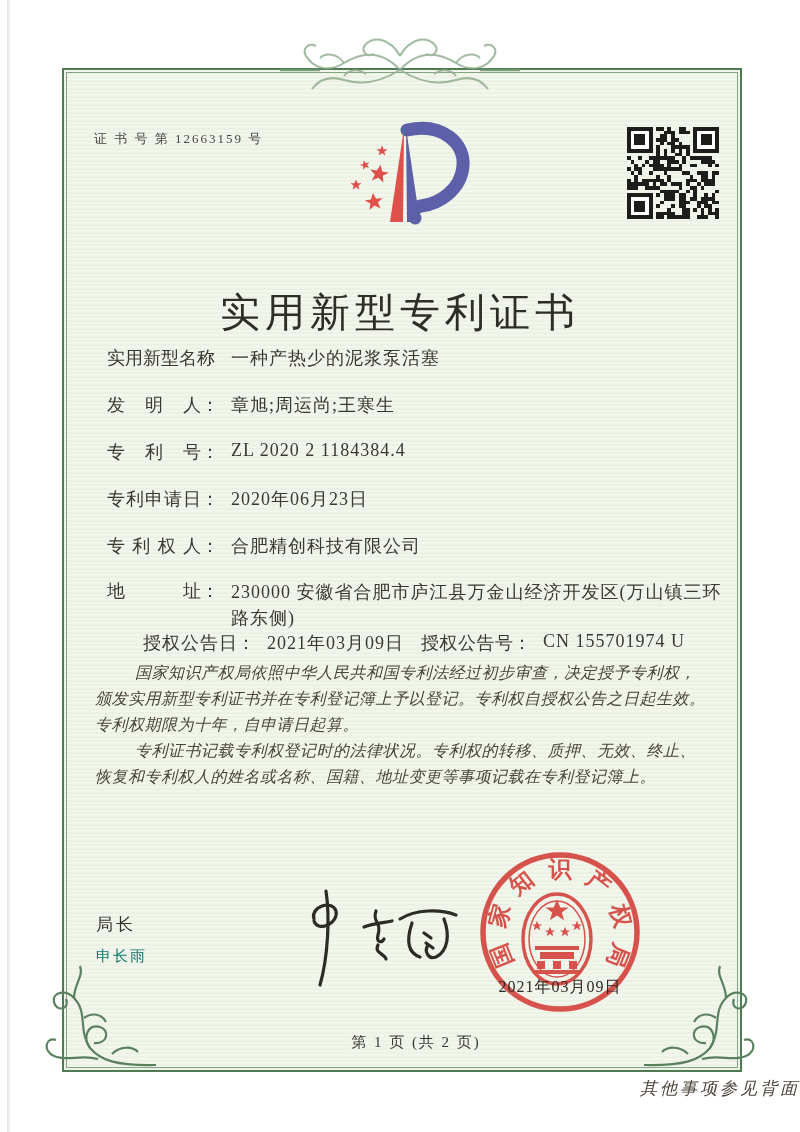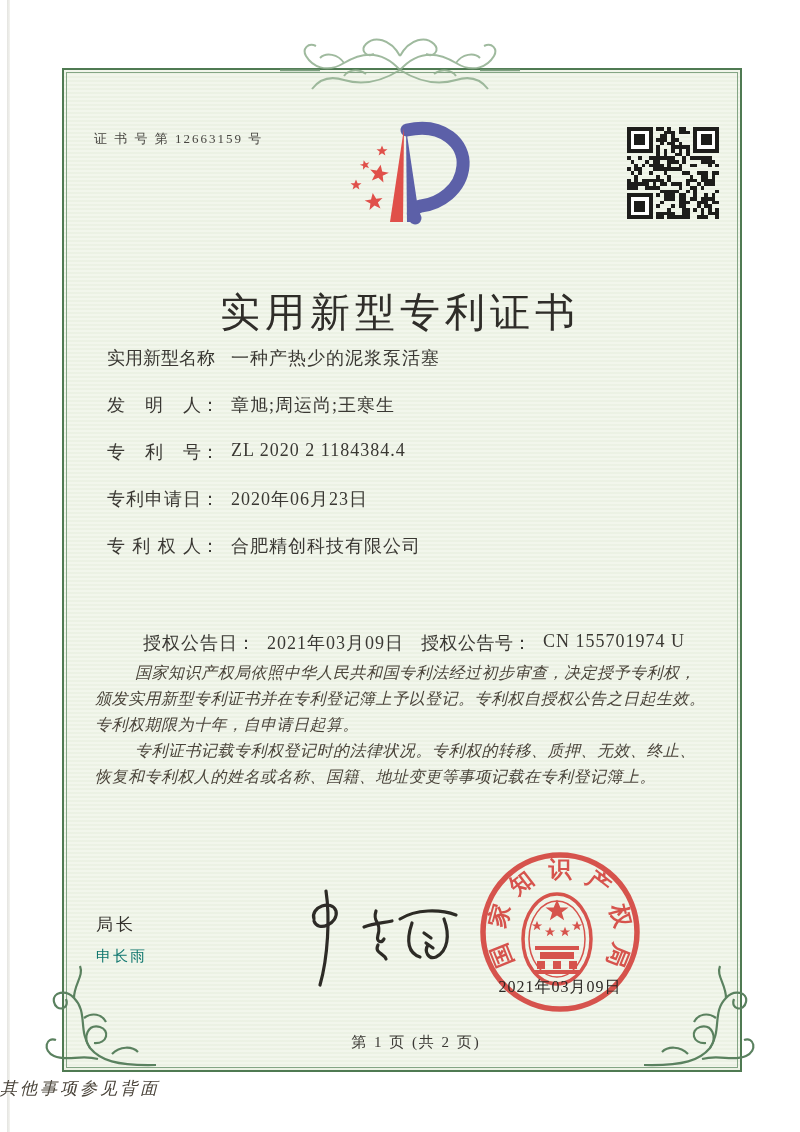--- a/index.html
+++ b/index.html
@@ -28,21 +28,21 @@
   .flabel5{display:inline-block;width:92px;text-align:justify;text-align-last:justify;}
   .paras{position:absolute;left:95px;top:660px;width:614px;font-size:16px;line-height:26px;
          color:#4a443a;font-style:italic;}
   .paras p{margin:0;text-indent:2.5em;letter-spacing:.5px;}
   .officer-title{position:absolute;left:96px;top:913px;font-size:17px;letter-spacing:3px;color:#33312c;text-align:right;}
   .officer-name{position:absolute;left:96px;top:947px;font-size:15px;letter-spacing:2px;color:#0f766e;text-align:center;}
   .seal-date{position:absolute;left:470px;top:977px;width:180px;text-align:center;
              font-size:16px;letter-spacing:1px;color:#2b2824;font-weight:500;}
   .page-info{position:absolute;left:16px;top:1033px;width:800px;text-align:center;
              font-size:15px;letter-spacing:2px;color:#3a3833;}
-  .back-note{position:absolute;left:0;top:1077px;width:800px;text-align:left;
+  .back-note{position:absolute;left:0;top:1077px;width:800px;text-align:right;
              font-size:17px;letter-spacing:3px;color:#4a443a;font-style:italic;}
   svg{display:block;}
 </style>
 </head>
 <body>
 
 <div class="page">
 
   <div class="scan-edge"></div>
 
@@ -349,20 +349,23 @@
   </div>
   <div class="frow" style="top:440px;">
     <span class="flabel">专利号</span><span class="fcolon">：</span><span class="fvalue">ZL 2020 2 1184384.4</span>
   </div>
   <div class="frow" style="top:487px;">
     <span class="flabel">专利申请日</span><span class="fcolon">：</span><span class="fvalue">2020年06月23日</span>
   </div>
   <div class="frow" style="top:534px;">
     <span class="flabel">专利权人</span><span class="fcolon">：</span><span class="fvalue">合肥精创科技有限公司</span>
   </div>
+  <div class="frow frow-addr" style="top:579px;">
+    <span class="flabel">地址</span><span class="fcolon">：</span><span class="fvalue">230000 安徽省合肥市庐江县万金山经济开发区(万山镇三环路东侧)</span>
+  </div>
   <div class="frow" style="top:631px;margin-left:36px;">
     <span class="flabel">授权公告日</span><span class="fcolon">：</span><span class="fvalue">2021年03月09日</span>
     <span class="pair2">
       <span class="flabel5">授权公告号</span><span class="fcolon">：</span><span class="fvalue">CN 155701974 U</span>
     </span>
   </div>
 
   <div class="paras">
     <p>国家知识产权局依照中华人民共和国专利法经过初步审查，决定授予专利权，颁发实用新型专利证书并在专利登记簿上予以登记。专利权自授权公告之日起生效。专利权期限为十年，自申请日起算。</p>
     <p>专利证书记载专利权登记时的法律状况。专利权的转移、质押、无效、终止、恢复和专利权人的姓名或名称、国籍、地址变更等事项记载在专利登记簿上。</p>

